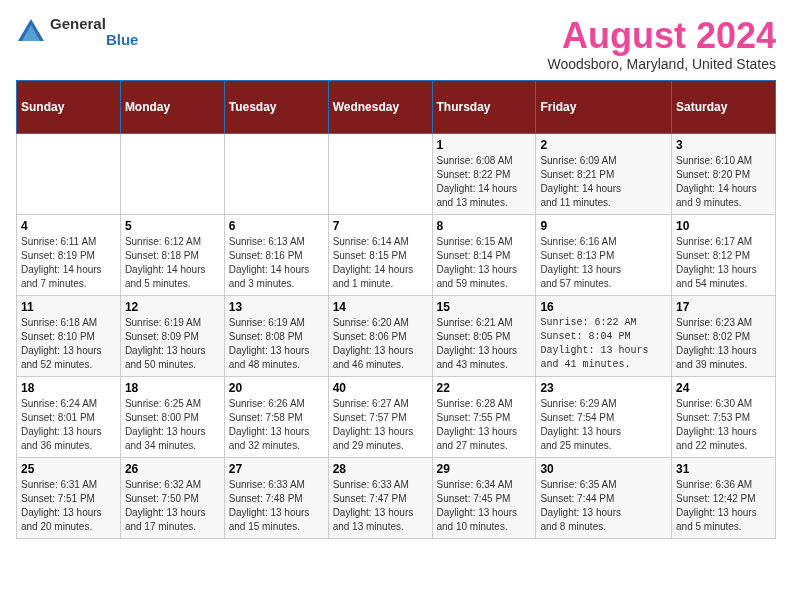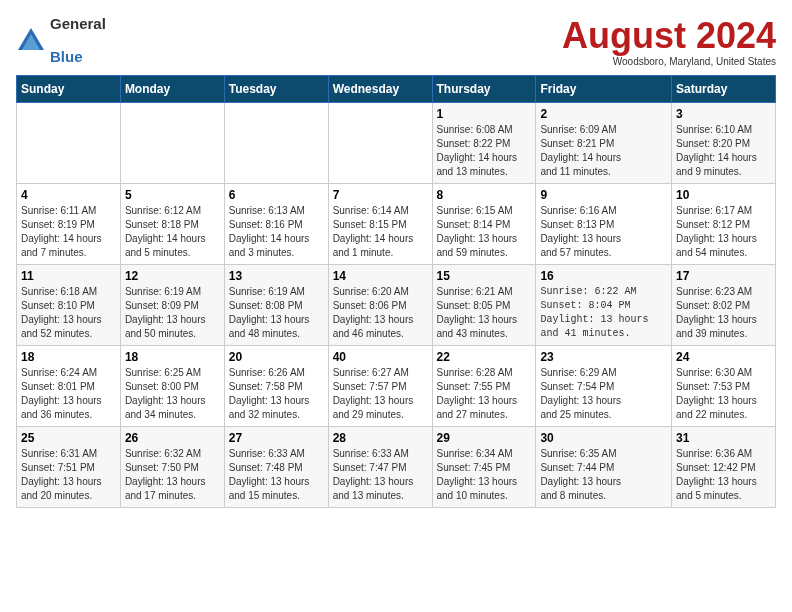--- a/index.html
+++ b/index.html
@@ -16,21 +16,21 @@
       align-items: flex-start;
       margin-bottom: 8px;
     }
     .logo {
       display: flex;
       align-items: center;
       gap: 4px;
     }
     .logo-text {
       display: flex;
-      flex-direction: column;
+      flex-direction: row;
       line-height: 1.1;
     }
     .logo-general {
       font-size: 15px;
       font-weight: bold;
       color: #333;
     }
     .logo-blue {
       font-size: 15px;
       font-weight: bold;
@@ -40,37 +40,37 @@
     .logo-icon {
       width: 30px;
       height: 30px;
     }
     .title-block {
       text-align: right;
     }
     .main-title {
       font-size: 36px;
       font-weight: bold;
-      color: #b91c1c;
+      color: #ec4899;
       line-height: 1.1;
     }
     .subtitle {
-      font-size: 10px;
+      font-size: 14px;
       color: #333;
       font-weight: normal;
     }
     table {
       width: 100%;
       border-collapse: collapse;
       font-size: 11px;
     }
     thead tr th {
-      background-color: #0c4a6e;
+      background-color: #7f1d1d;
       color: #fff;
-      padding: 6px 4px;
+      padding: 19px 4px;
       text-align: left;
       font-size: 12px;
       border: 1px solid #2a6db5;
     }
     tbody tr td {
       border: 1px solid #ccc;
       padding: 4px 4px;
       vertical-align: top;
       height: 75px;
       background: #fff;

